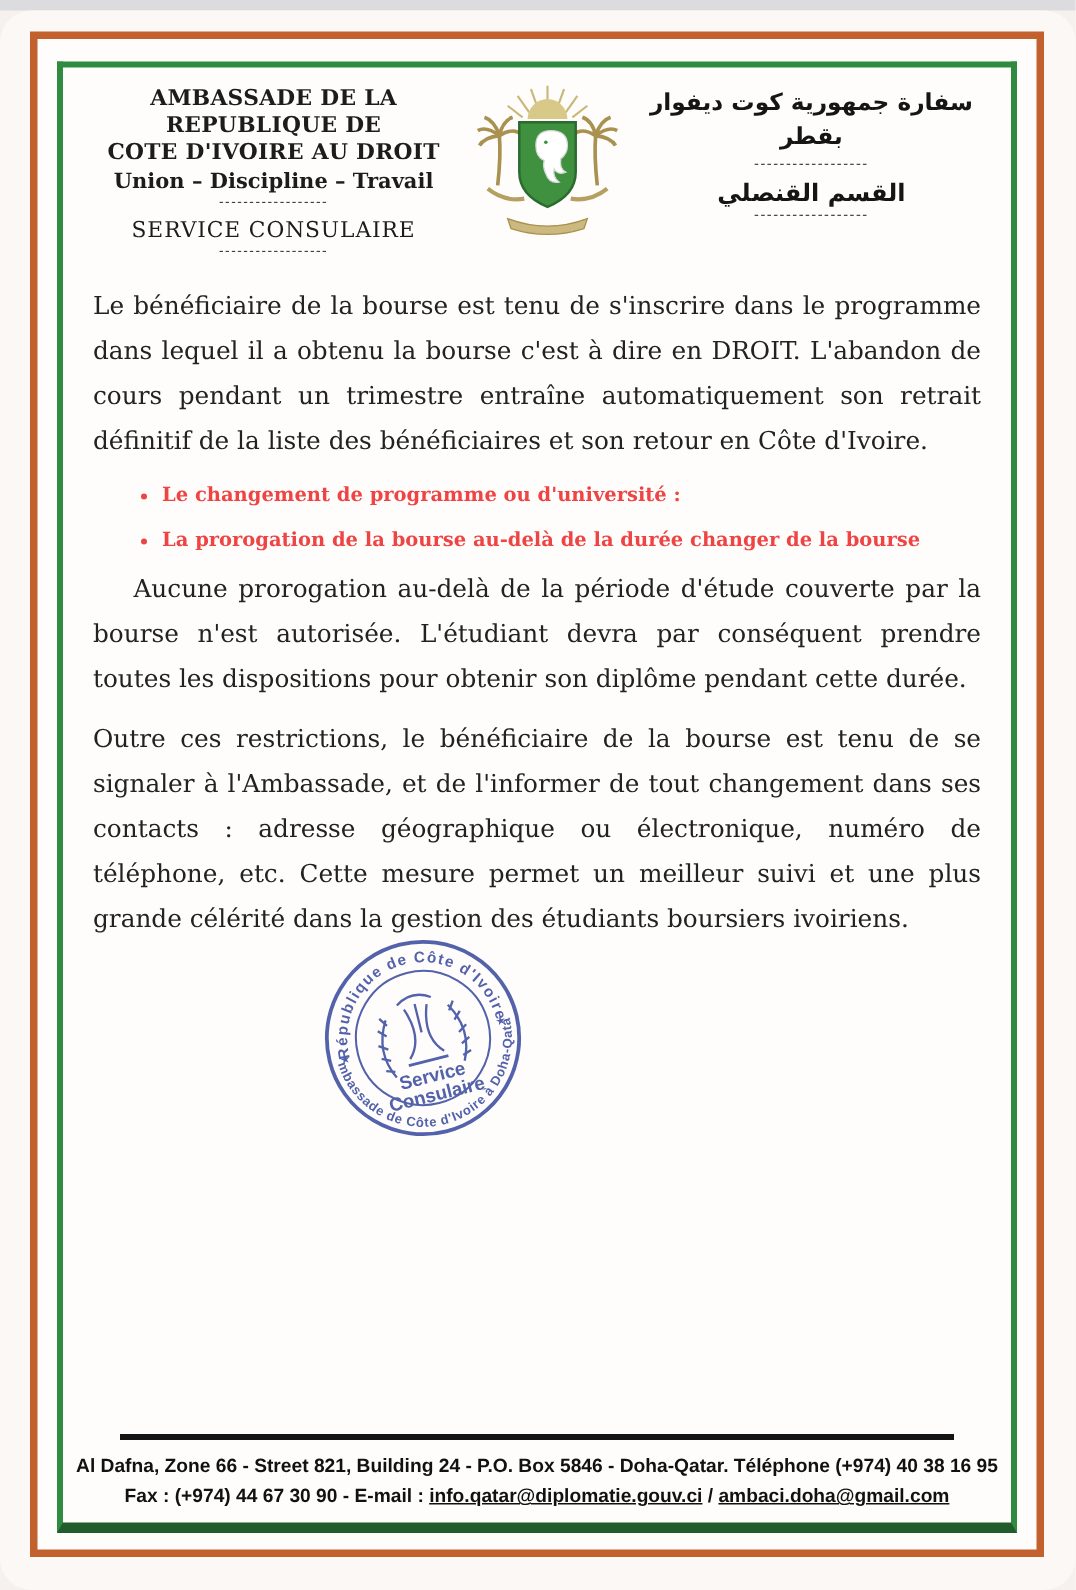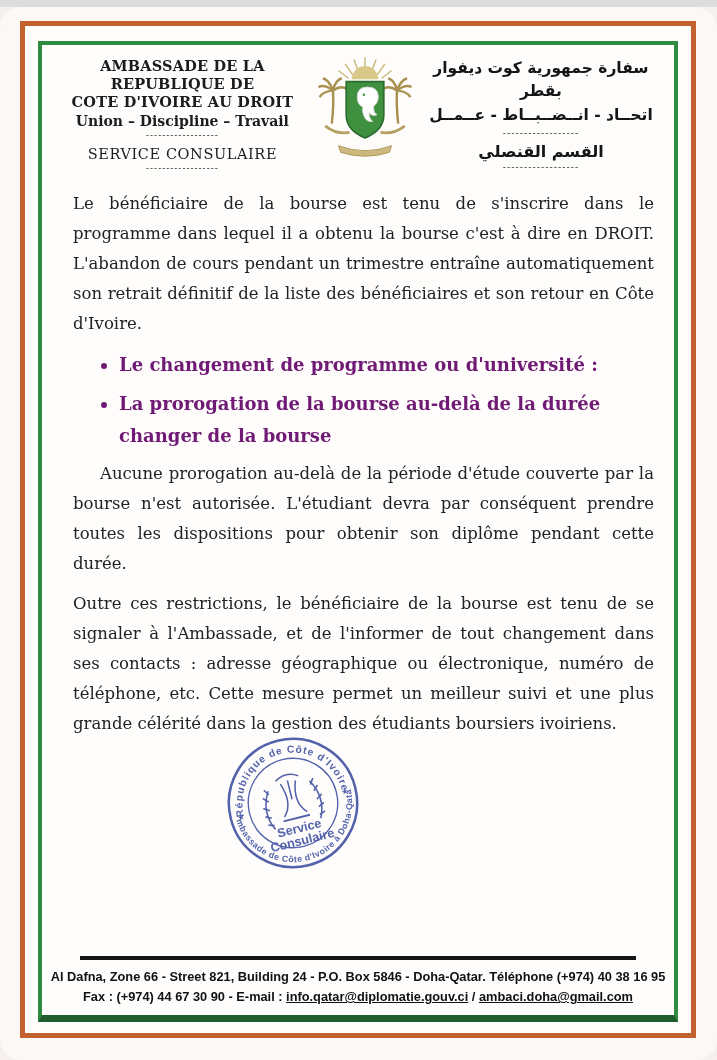--- a/index.html
+++ b/index.html
@@ -21,25 +21,25 @@
   .motto    { font-size:14px; font-weight:bold; margin-top:2px; }
   .dashes   { font-size:9px; letter-spacing:1px; color:#2a2a2a; line-height:1.5; }
   .service  { font-size:14.5px; font-weight:normal; letter-spacing:.6px; margin-top:3px; }
   .hdr-crest { width:120px; display:flex; justify-content:center; padding-top:2px; }
   .hdr-right { width:240px; text-align:center; direction:rtl; color:#151515; padding-top:4px;
                font-family:"DejaVu Sans", sans-serif; }
   .ar-line  { font-size:15.5px; font-weight:bold; line-height:1.5; }
   .ar-svc   { font-size:16px; font-weight:bold; margin-top:2px; }
 
   
-  .doc-body { margin-top:14px; padding:0 4px; color:#222;margin-left:11px; }
+  .doc-body { margin-top:14px; padding:0 4px; color:#222; }
   .para { font-size:16.5px; line-height:1.82; text-align:justify; margin-bottom:10px; }
   .para.indent { text-indent:27px; }
   ul.bullets { list-style:disc; margin:4px 0 6px 46px; }
-  ul.bullets li { font-size:18px; font-weight:bold; line-height:1.8; color:#701a75; }
+  ul.bullets li { font-size:13px; font-weight:bold; line-height:1.8; color:#ef4444; }
 
   
   .stamp-wrap { margin:-14px 0 0 152px; width:136px; height:136px; }
   .stamp { transform:rotate(-14deg); opacity:.88; }
 
   
   .footer { position:absolute; left:0; right:0; bottom:8px; text-align:center;
             font-family:"Liberation Sans", sans-serif; }
   .footer-rule { height:4px; background:#141414; width:88%; margin:0 auto 7px auto; }
   .f-line { font-size:12.8px; font-weight:bold; color:#111; line-height:1.55; }
@@ -96,21 +96,20 @@
                 <path d="M43,38 q0,-9 9,-9 q10,0 10,9 q0,5 -4,8 q-1,6 3,8 q-5,2 -7,-2 q-1,5 3,8 q-6,1 -8,-5 q-2,-4 -1,-8 q-5,-2 -5,-9 z" fill="#ffffff" stroke="#d8d8d8" stroke-width="0.8"></path>
                 <circle cx="49" cy="36" r="1.1" fill="#3f9140"></circle>
               </g>
 
               <path d="M26,82 q24,9 48,0 l-2,6 q-22,7 -44,0 z" fill="#cbb97f" stroke="#a9914f" stroke-width="0.8"></path>
             </svg>
           </div>
 
           <div class="hdr-right">
             <div class="ar-line">سفارة جمهورية كوت ديفوار بقطر</div>
-            <div class="ar-line">اتحــاد - انــضــبــاط - عــمــل</div>
             <div class="dashes">------------------</div>
             <div class="ar-svc">القسم القنصلي</div>
             <div class="dashes">------------------</div>
           </div>
         </div>
 
         <div class="doc-body">
           <p class="para">Le bénéficiaire de la bourse est tenu de s'inscrire dans le programme dans lequel il a obtenu la bourse c'est à dire en DROIT. L'abandon de cours pendant un trimestre entraîne automatiquement son retrait définitif de la liste des bénéficiaires et son retour en Côte d'Ivoire.</p>
 
           <ul class="bullets">

